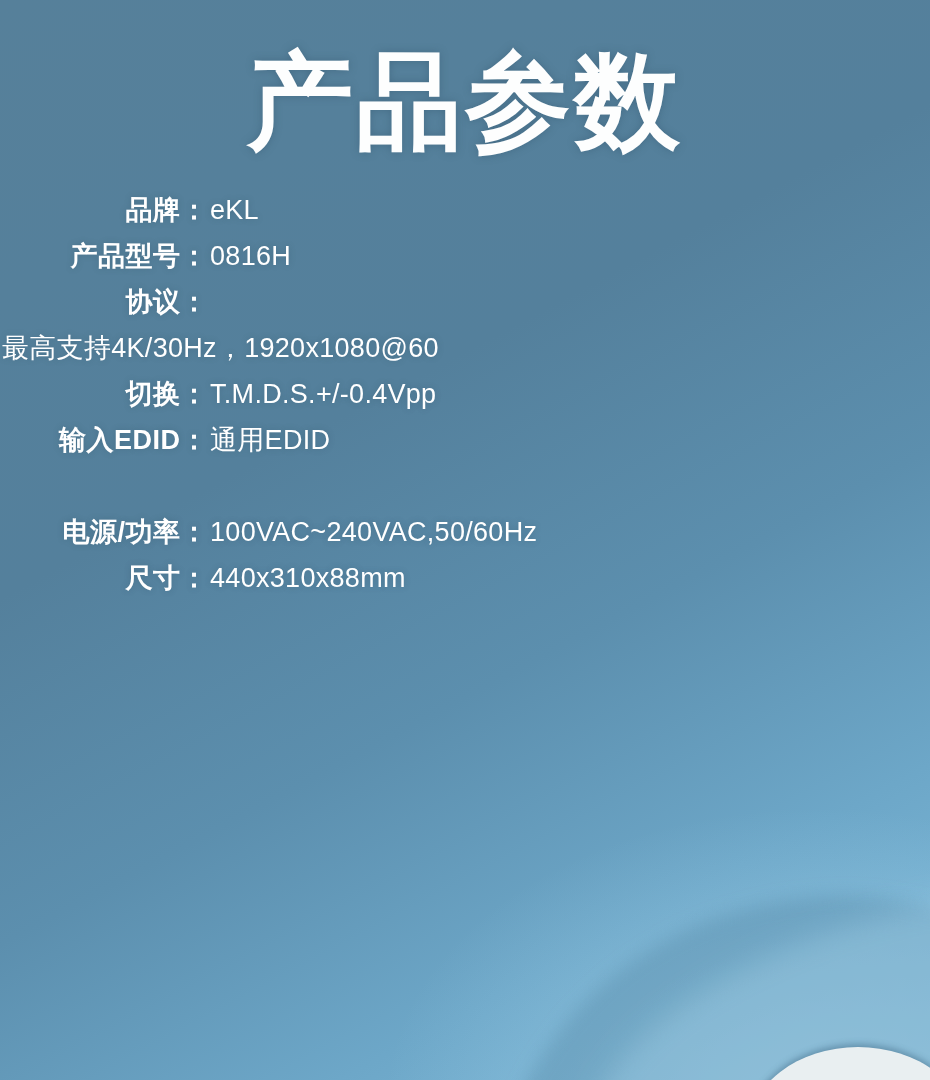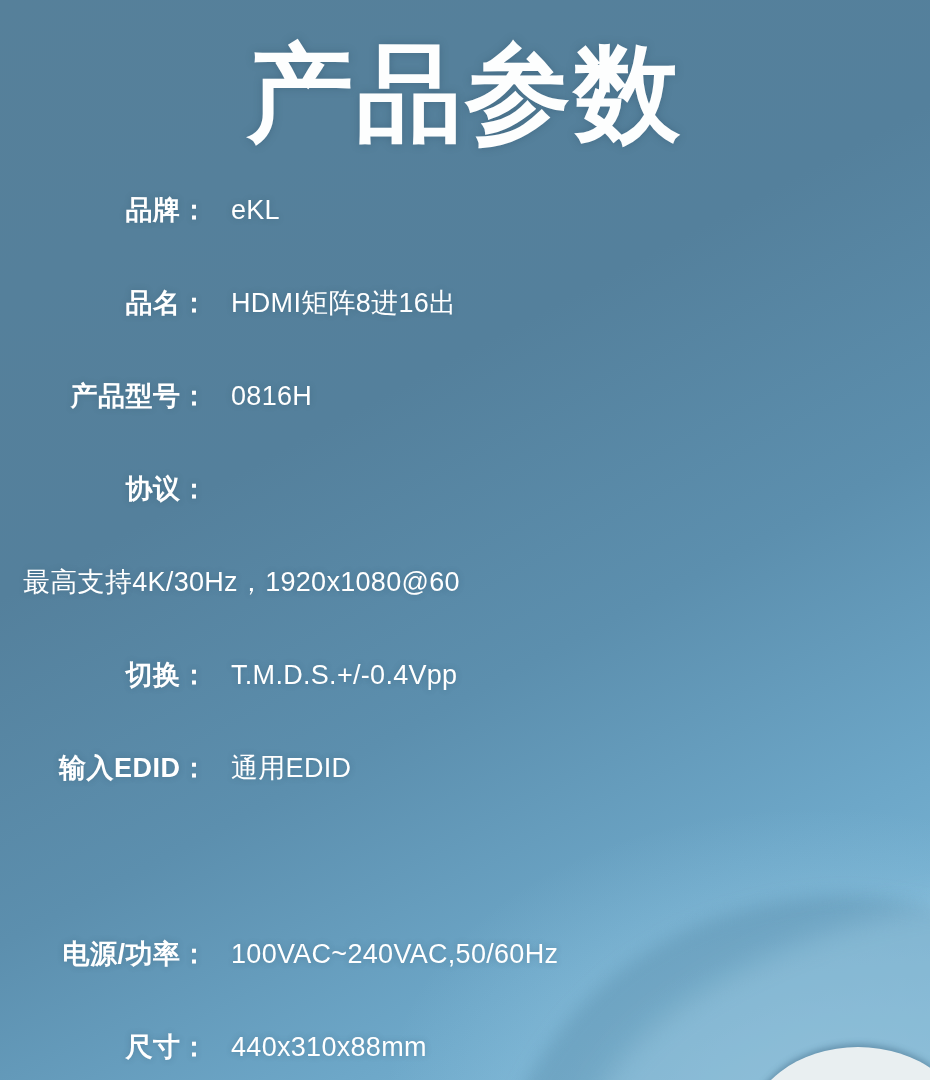--- a/index.html
+++ b/index.html
@@ -52,78 +52,74 @@
     background: #e9eff1;
     border-radius: 50% 50% 0 0 / 100% 100% 0 0;
     box-shadow: 0 -3px 6px rgba(55, 95, 125, 0.45);
   }
   .page-title {
     position: absolute;
     top: 34px;
     left: 0;
     width: 100%;
     text-align: center;
-    font-family: Liberation Mono, monospace;
+    font-family: Liberation Serif, serif;
     font-weight: 700;
     font-size: 106px;
     line-height: 1.3;
     letter-spacing: 3px;
     color: #fdfefe;
     text-shadow: 0 0 8px rgba(40, 72, 94, 0.35);
   }
   .spec-table {
     position: absolute;
     top: 196px;
     left: 0;
     width: 100%;
     display: flex;
     flex-direction: column;
-    gap: 64px;
+    gap: 17px;
   }
   .spec-row {
     display: flex;
     align-items: baseline;
     height: 29px;
     line-height: 29px;
     font-size: 27px;
     text-shadow: 0 0 6px rgba(40, 72, 94, 0.30);
     white-space: nowrap;
   }
   .spec-label {
     flex: 0 0 208px;
     width: 208px;
     text-align: right;
     font-weight: 700;
     letter-spacing: 0.5px;
   }
   .spec-value {
-    margin-left: 23px;
+    margin-left: 2px;
     font-weight: 400;
     letter-spacing: 0.3px;
   }
 </style>
 </head>
 <body>
 
 <div class="stage">
 
   <div class="bg-swoosh"></div>
   <div class="bg-wedge"></div>
   <div class="bg-corner-object"></div>
 
   <div class="page-title">产品参数</div>
 
   <div class="spec-table">
     <div class="spec-row">
       <span class="spec-label">品牌：</span>
       <span class="spec-value">eKL</span>
-    </div>
-    <div class="spec-row">
-      <span class="spec-label">品名：</span>
-      <span class="spec-value">HDMI矩阵8进16出</span>
     </div>
     <div class="spec-row">
       <span class="spec-label">产品型号：</span>
       <span class="spec-value">0816H</span>
     </div>
     <div class="spec-row">
       <span class="spec-label">协议：</span>
     </div>
     <div class="spec-row">
       <span class="spec-value">最高支持4K/30Hz，1920x1080@60</span>

